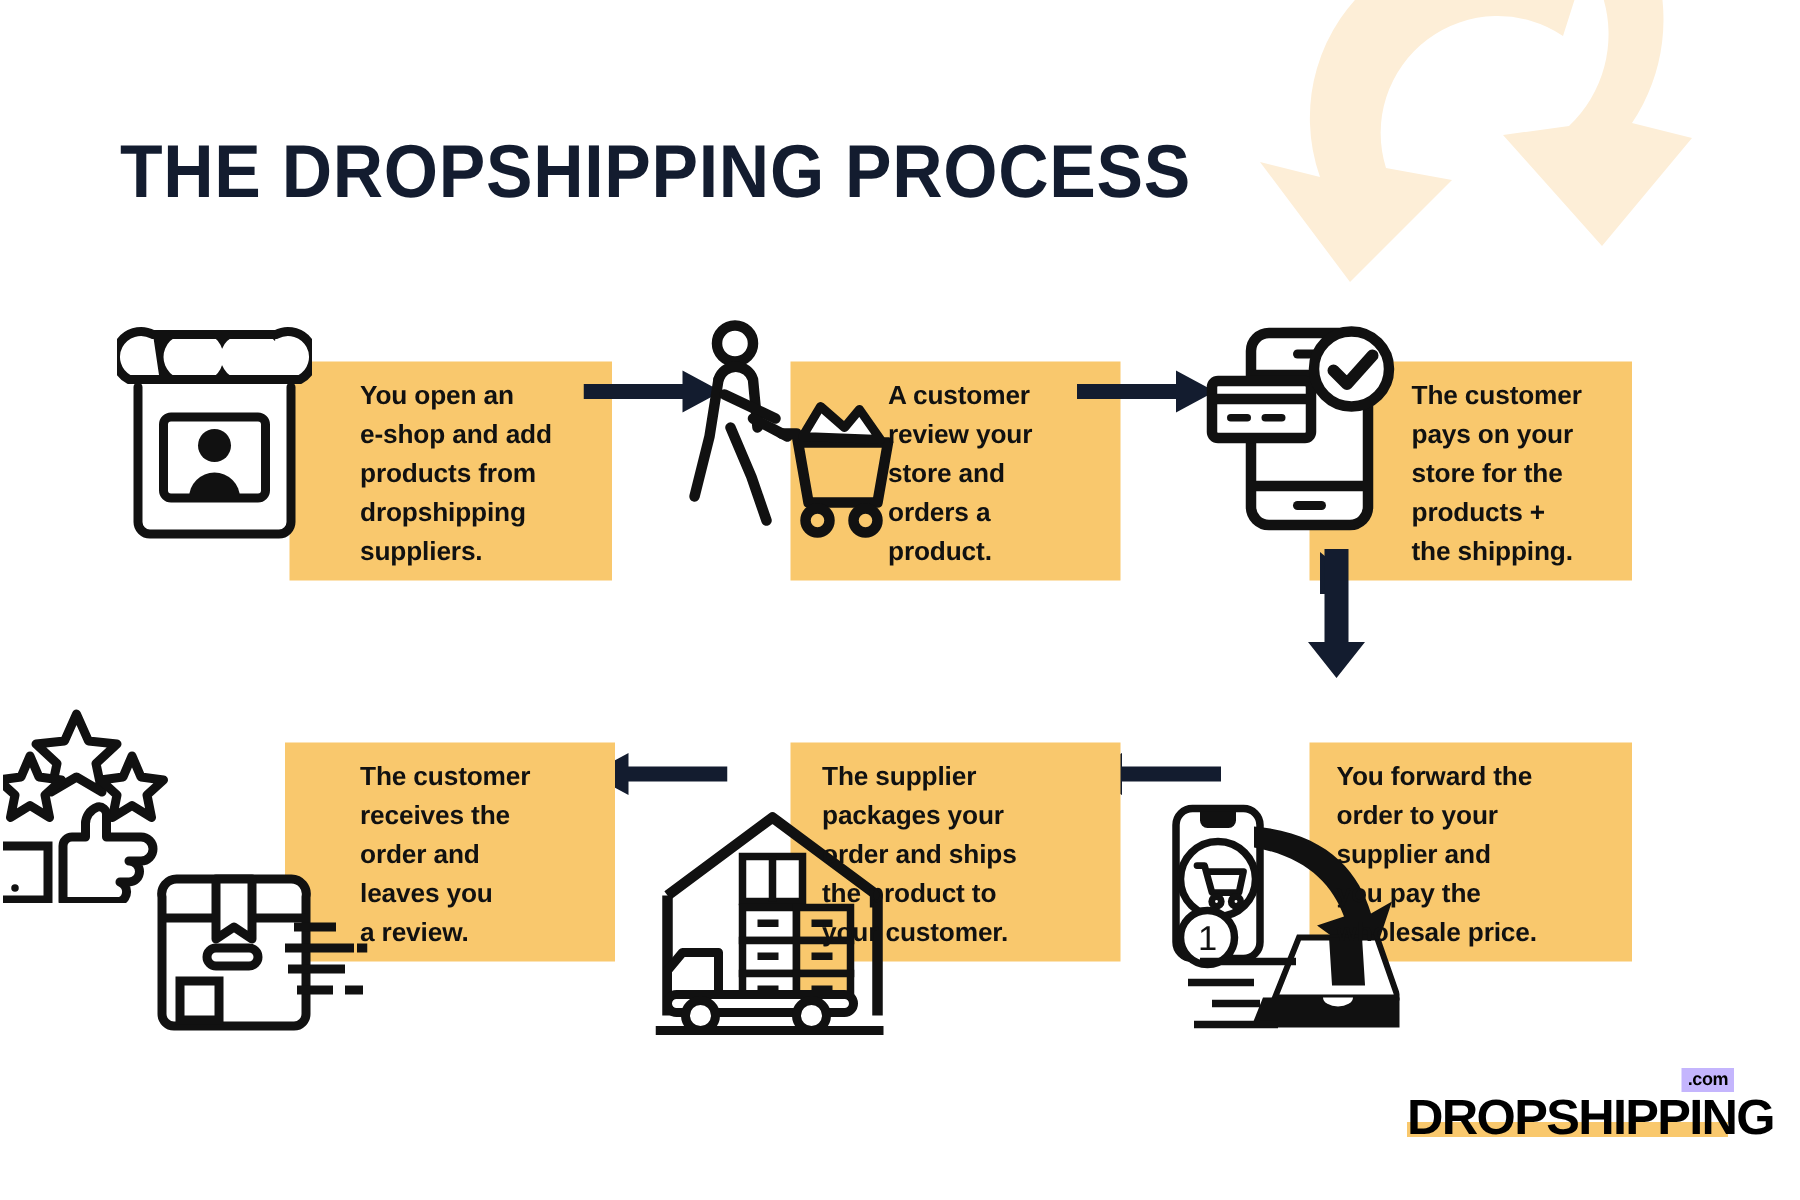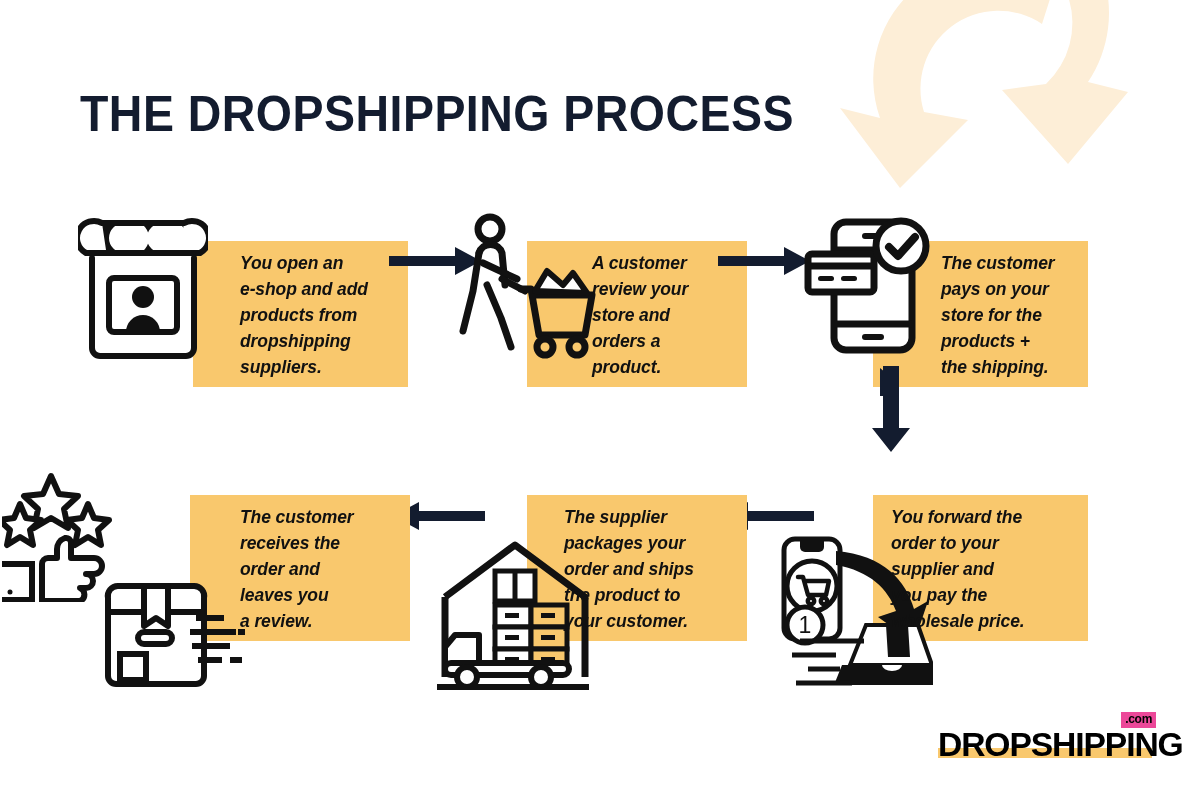--- a/index.html
+++ b/index.html
@@ -33,21 +33,20 @@
   .step-text{
     position:absolute;
     font-family:"Liberation Sans", sans-serif;
     font-weight:bold;
     font-size:17.5px;
     line-height:26px;
     color:#111111;
     letter-spacing:-0.1px;
     white-space:pre-line;
     margin:0;
-    font-style:italic;
   }
 
   .arrow-svg{position:absolute;}
   .icon-svg{position:absolute;}
 
   
   .logo{position:absolute;left:938px;top:712px;width:218px;height:52px;}
   .logo-word{
     position:absolute;left:0;top:14px;
     font-family:"Liberation Sans", sans-serif;
@@ -60,21 +59,21 @@
     z-index:3;
     margin:0;
     white-space:nowrap;
   }
   .logo-bar{
     position:absolute;left:0;top:36px;width:214px;height:10px;
     background:#f9c86d;z-index:1;
   }
   .logo-com{
     position:absolute;right:0;top:0px;
-    background:#ec4899;
+    background:#c4b5fd;
     padding:1px 4px 2px 4px;
     font-family:"Liberation Sans", sans-serif;
     font-weight:bold;
     font-size:12px;
     color:#000000;
     letter-spacing:-0.3px;
     z-index:2;
     line-height:13px;
   }
 </style>
@@ -250,21 +249,21 @@
         <rect x="104" y="122" width="14" height="5"></rect>
     </g>
 
     <path d="M18 100 L42 100 L42 132 L8 132 L8 112 Z" fill="#ffffff" stroke="#111111" stroke-width="6" stroke-linejoin="round"></path>
     <rect x="8" y="128" width="124" height="12" rx="6" fill="#ffffff" stroke="#111111" stroke-width="6"></rect>
     <circle cx="30" cy="142" r="10" fill="#ffffff" stroke="#111111" stroke-width="6"></circle>
     <circle cx="104" cy="142" r="10" fill="#ffffff" stroke="#111111" stroke-width="6"></circle>
     <line x1="0" y1="152" x2="152" y2="152" stroke="#111111" stroke-width="6"></line>
   </svg>
 
-  <p class="step-text" style="left:564px;top:504px;width:170px;">The supplier
+  <p class="step-text" style="left:548px;top:504px;width:170px;">The supplier
 packages your
 order and ships
 the product to
 your customer.</p>
 
   <svg class="arrow-svg" style="left:389px;top:498px;width:96px;height:36px;" viewBox="0 0 96 36">
     <path d="M96 13 L30 13 L30 4 L4 18 L30 32 L30 23 L96 23 Z" fill="#131c2f"></path>
   </svg>
 
   <div class="ybox" style="left:190px;top:495px;width:220px;height:146px;"></div>

